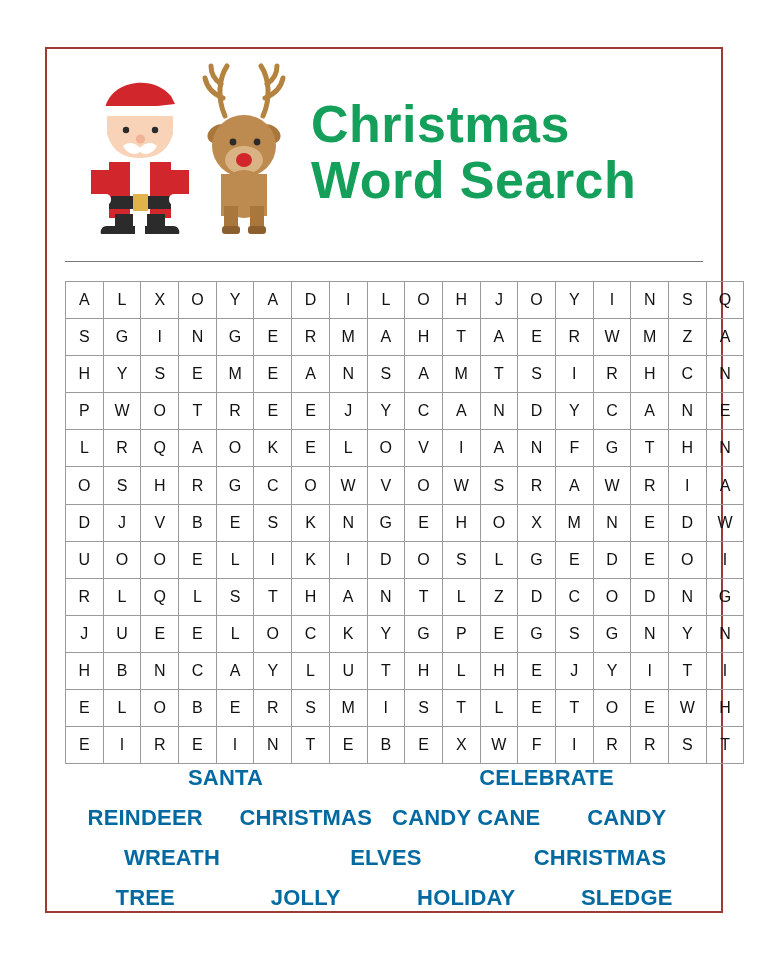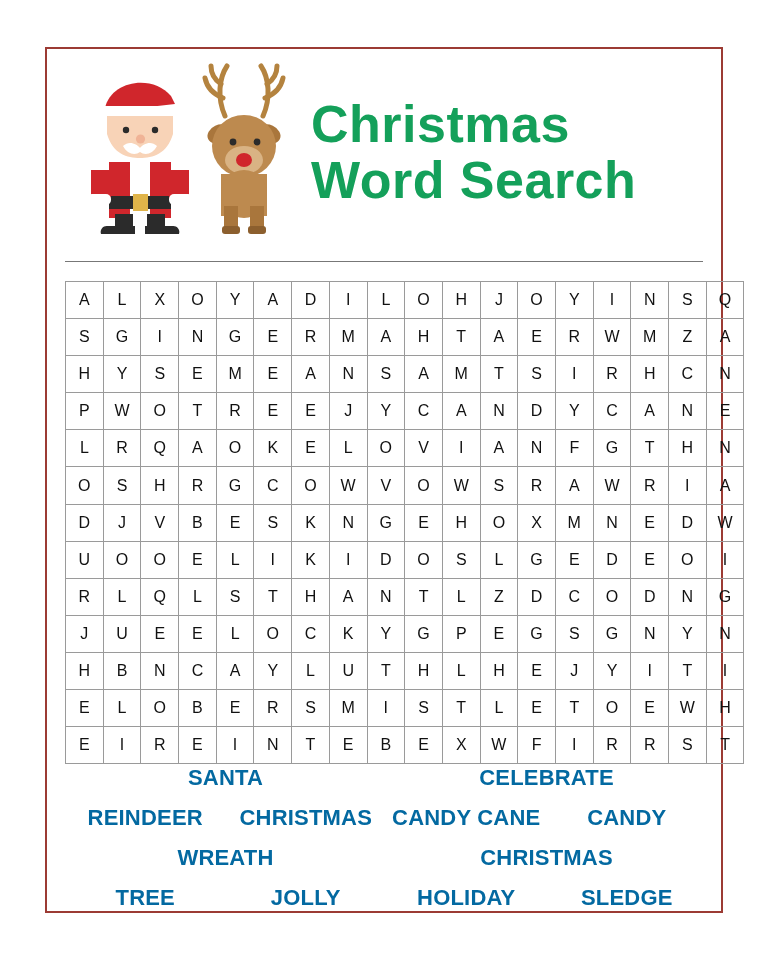--- a/index.html
+++ b/index.html
@@ -462,20 +462,21 @@
         <span class="word">CELEBRATE</span>
       </div>
       <div class="words-row">
         <span class="word">REINDEER</span>
         <span class="word">CHRISTMAS</span>
         <span class="word">CANDY CANE</span>
         <span class="word">CANDY</span>
       </div>
       <div class="words-row">
         <span class="word">WREATH</span>
+        <span class="word">ELVES</span>
         <span class="word">CHRISTMAS</span>
       </div>
       <div class="words-row">
         <span class="word">TREE</span>
         <span class="word">JOLLY</span>
         <span class="word">HOLIDAY</span>
         <span class="word">SLEDGE</span>
       </div>
     </div>
 

